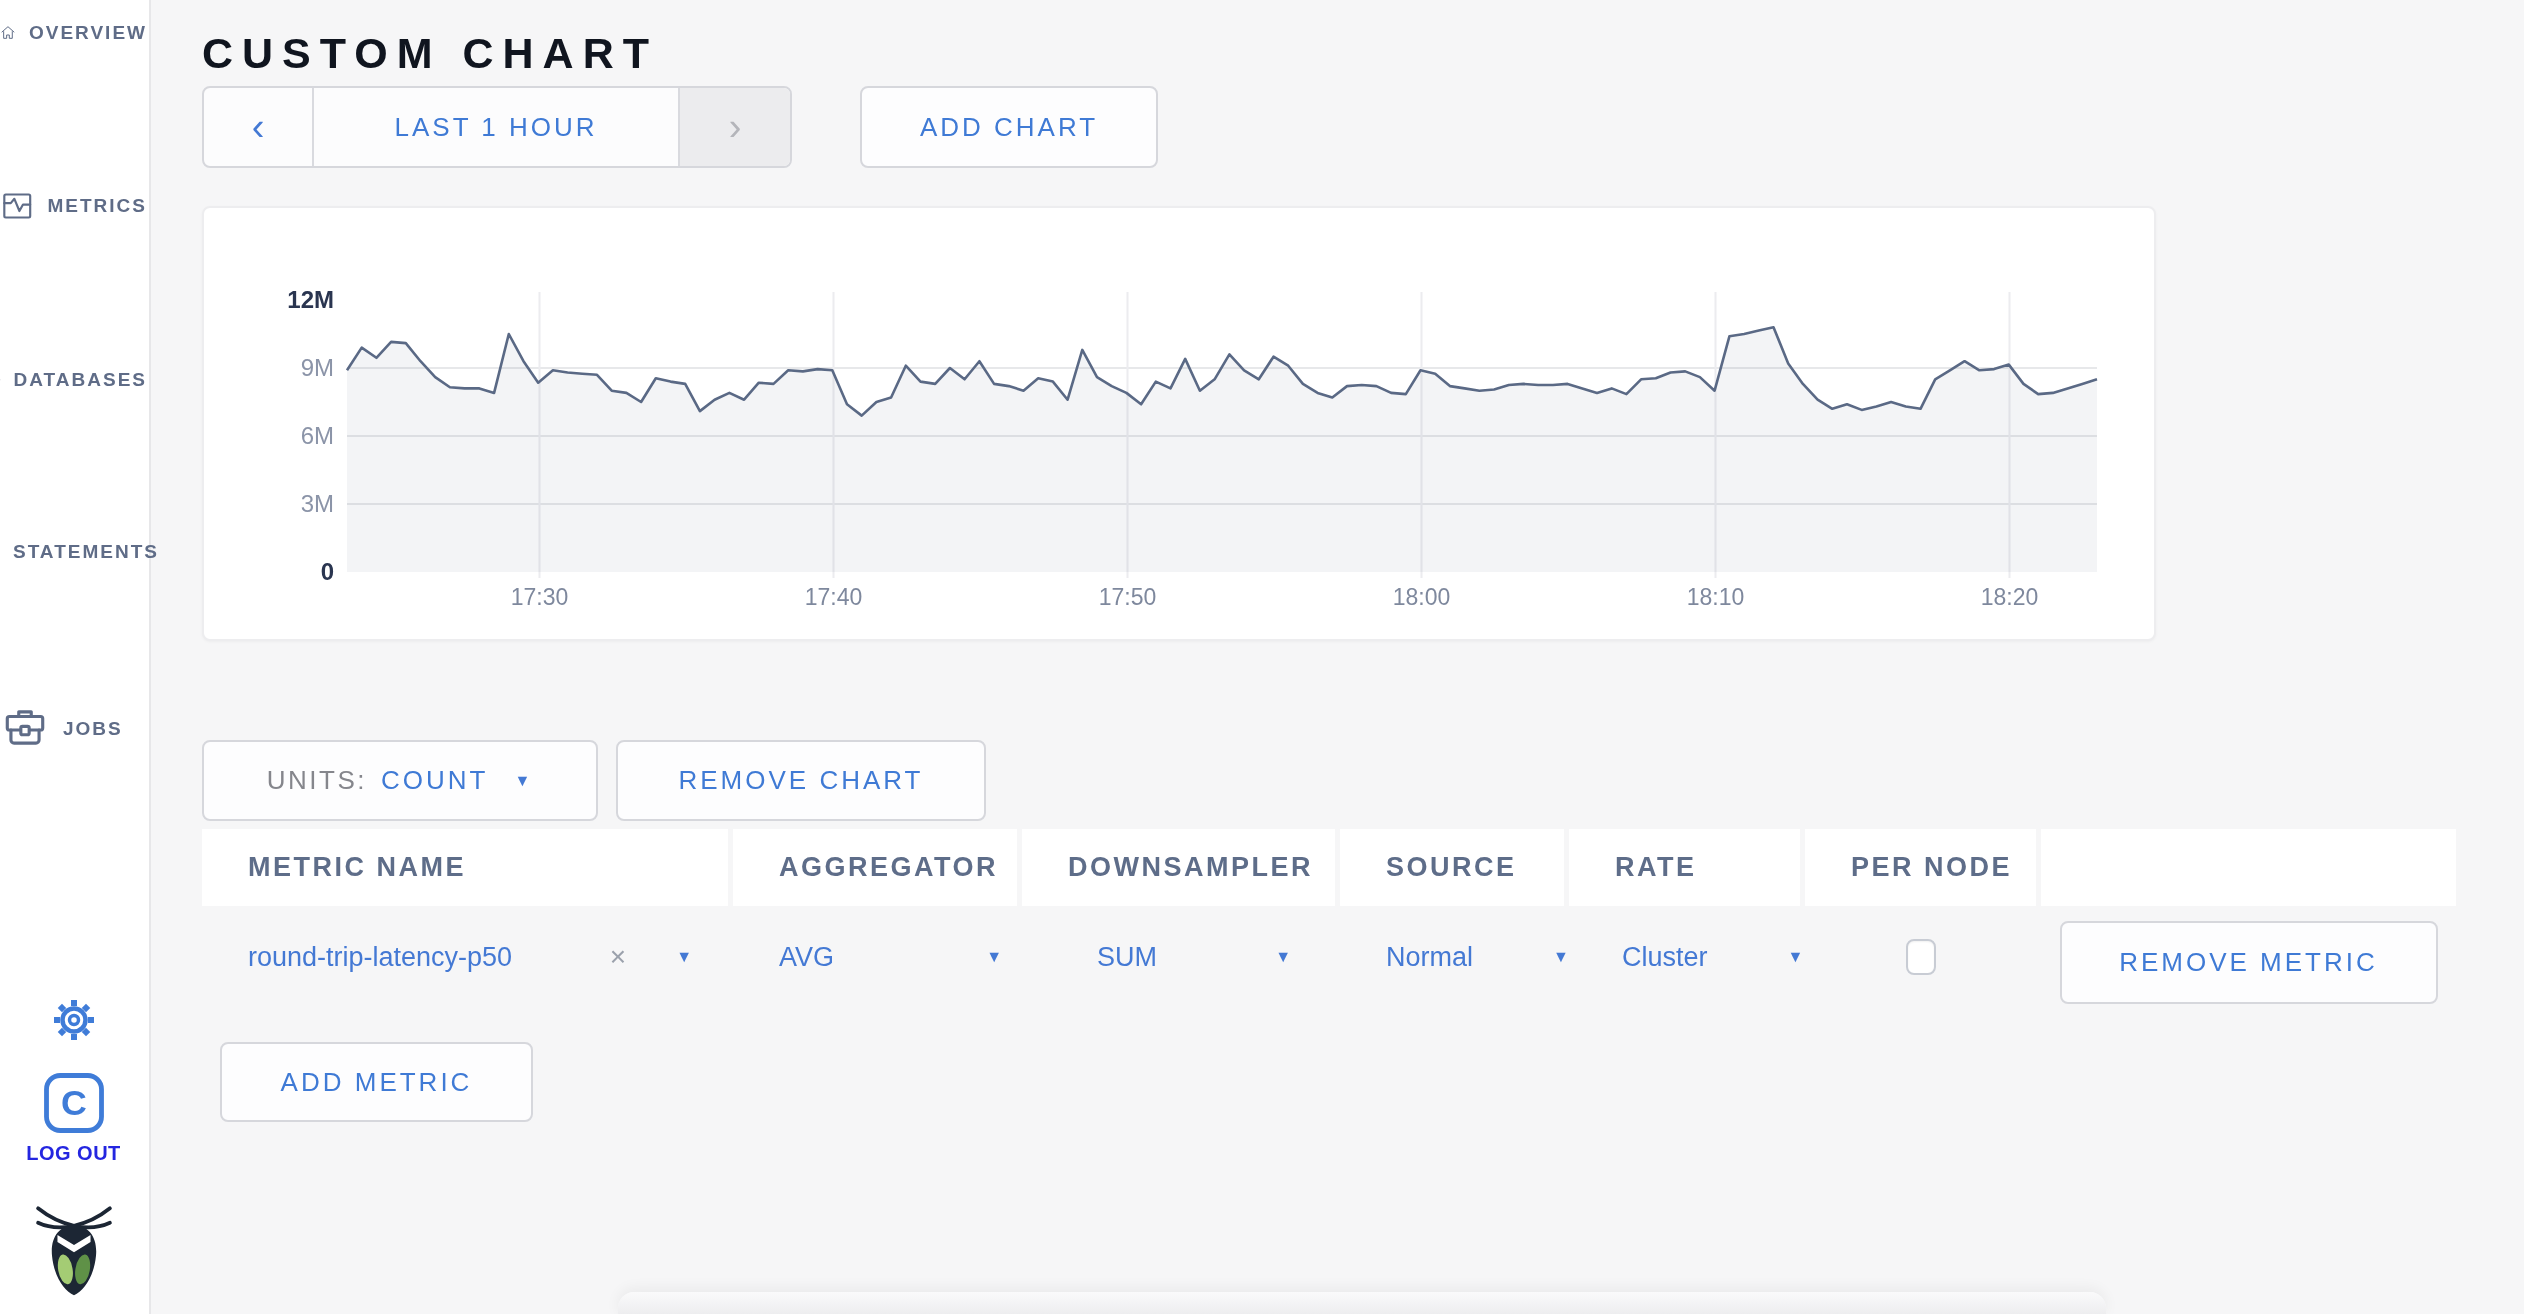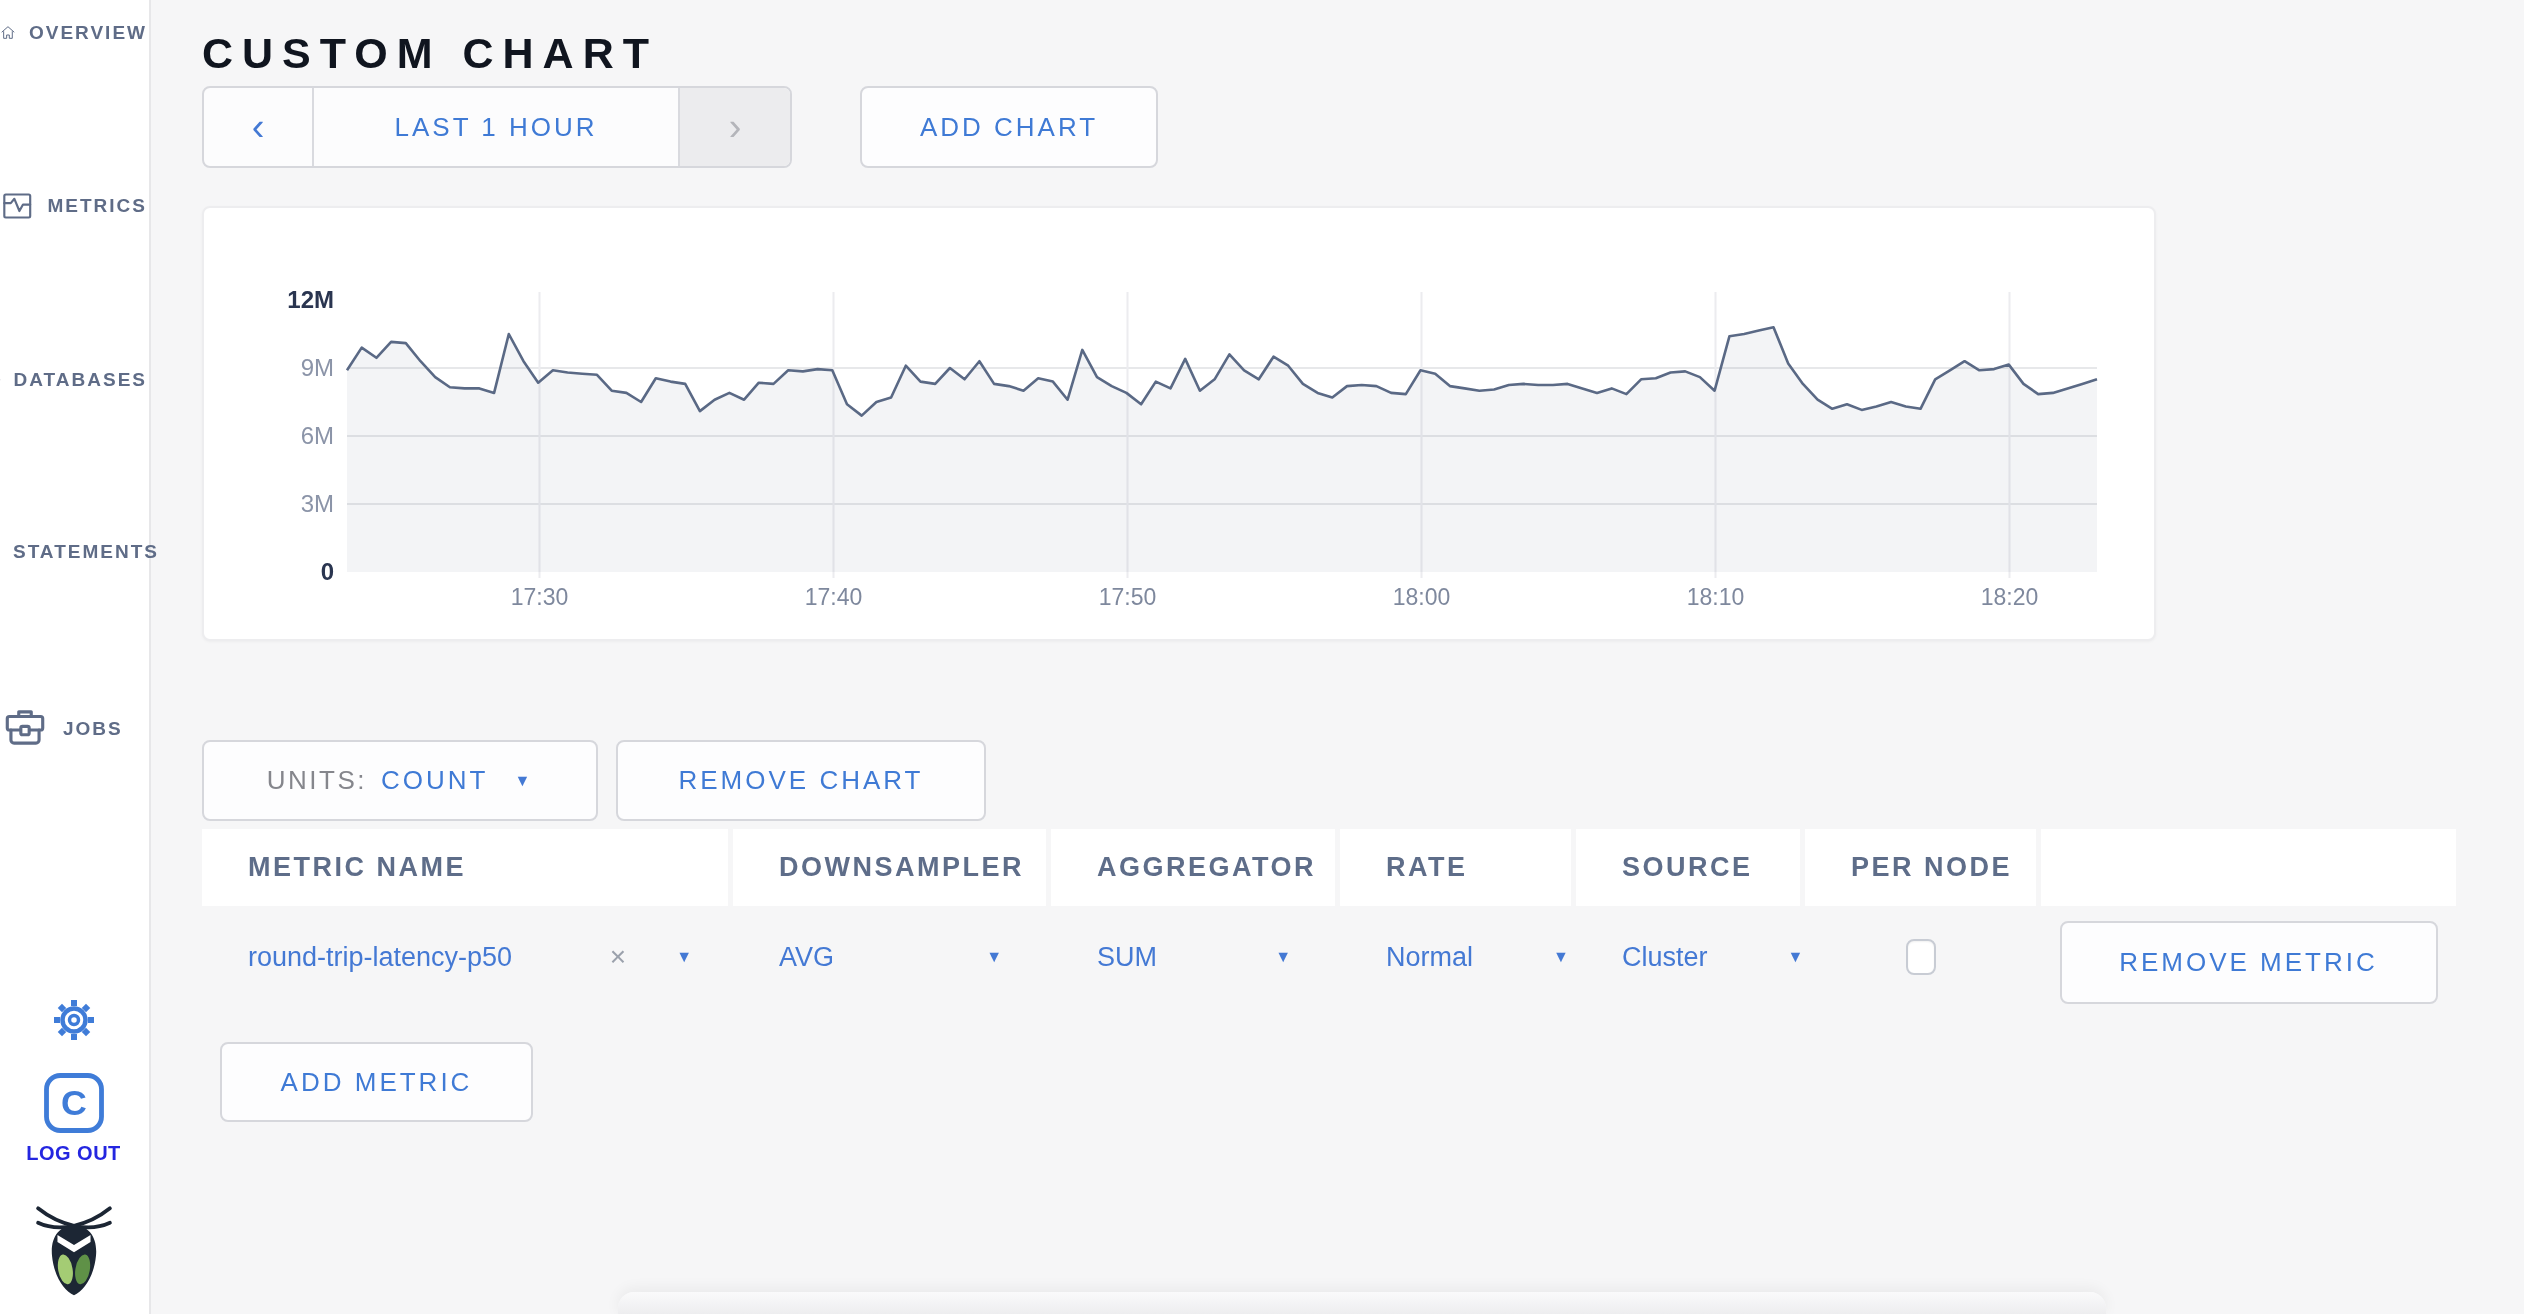--- a/index.html
+++ b/index.html
@@ -210,24 +210,24 @@
 
   <div id="units-btn" class="btn">
     <span class="units-label">UNITS:</span>
     <span>COUNT</span>
     <span class="dd-arrow">▼</span>
   </div>
   <div id="remove-chart-btn" class="btn">REMOVE CHART</div>
 
   <div id="table-head">
     <div class="th" style="width:526px">METRIC NAME</div>
+    <div class="th" style="width:284px">AGGREGATOR</div>
     <div class="th" style="width:313px">DOWNSAMPLER</div>
-    <div class="th" style="width:284px">AGGREGATOR</div>
+    <div class="th" style="width:224px">SOURCE</div>
     <div class="th" style="width:231px">RATE</div>
-    <div class="th" style="width:224px">SOURCE</div>
     <div class="th" style="width:231px">PER NODE</div>
     <div class="th" style="width:415px"></div>
   </div>
 
   <div id="table-row">
     <div class="td" style="width:526px;padding-right:36px">
       <span>round-trip-latency-p50</span>
       <span class="spacer"></span>
       <span class="clear-x">×</span>
       <span class="dd-arrow" style="margin-left:0">▼</span>

